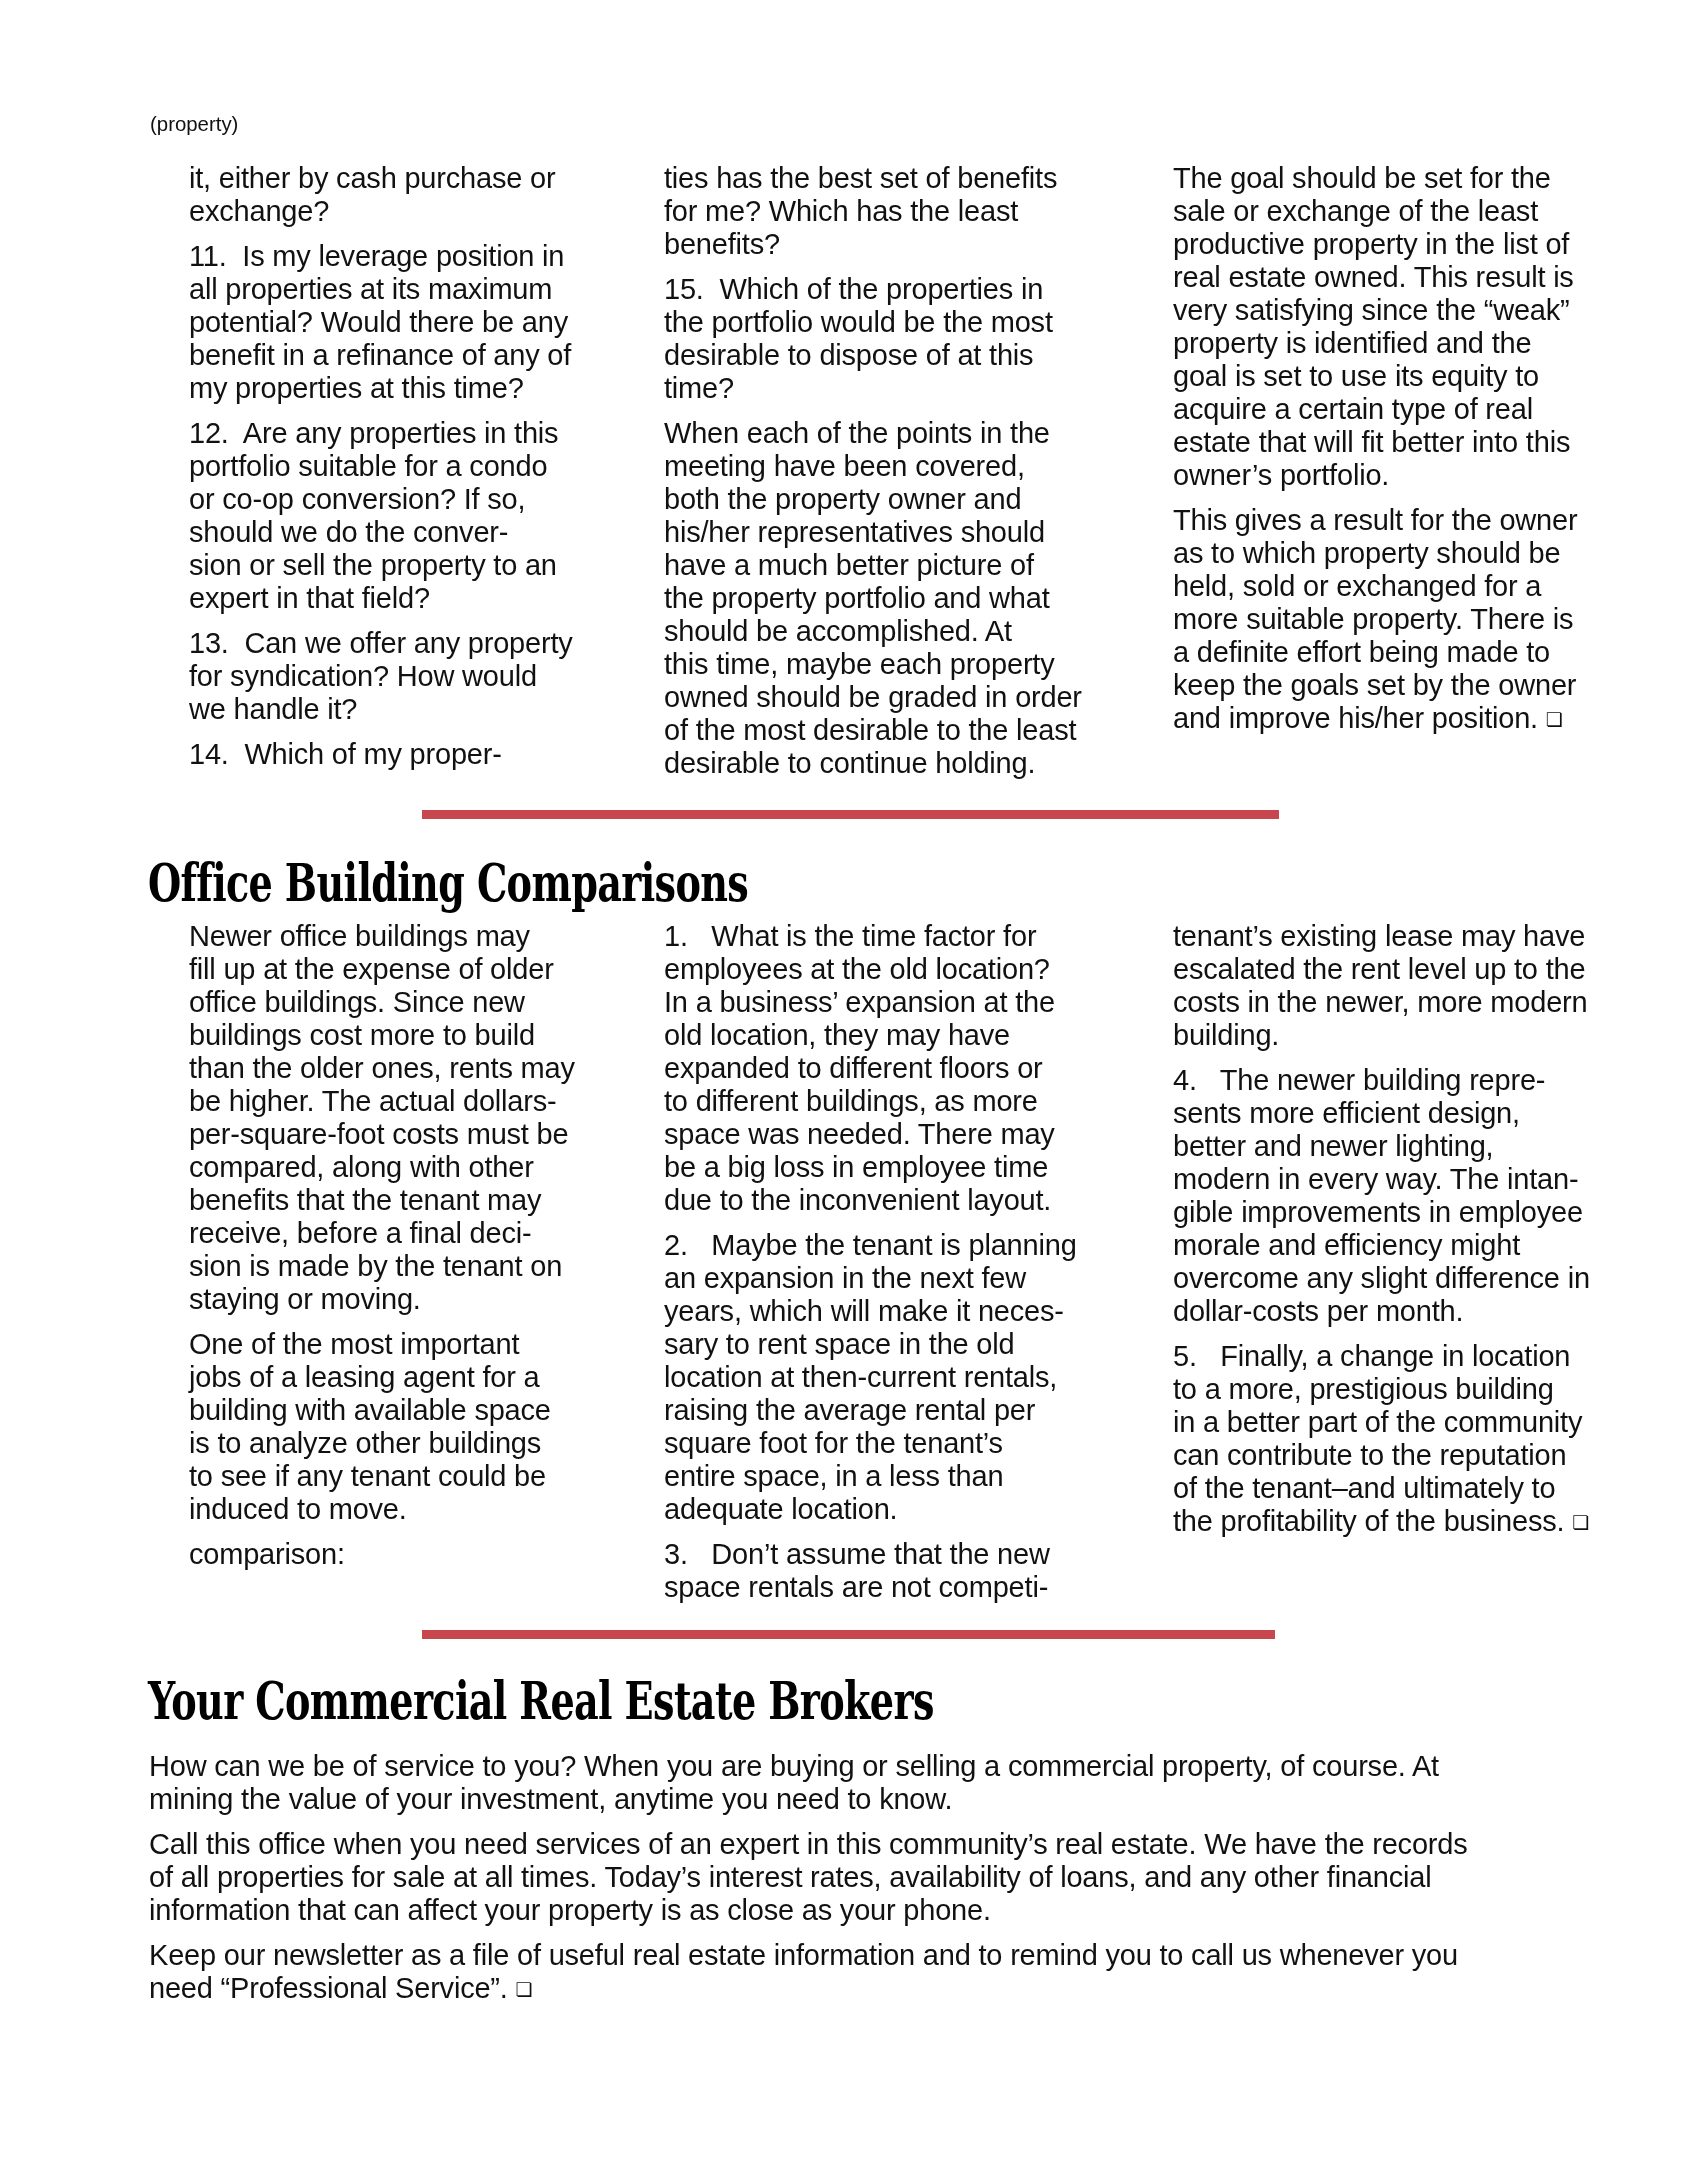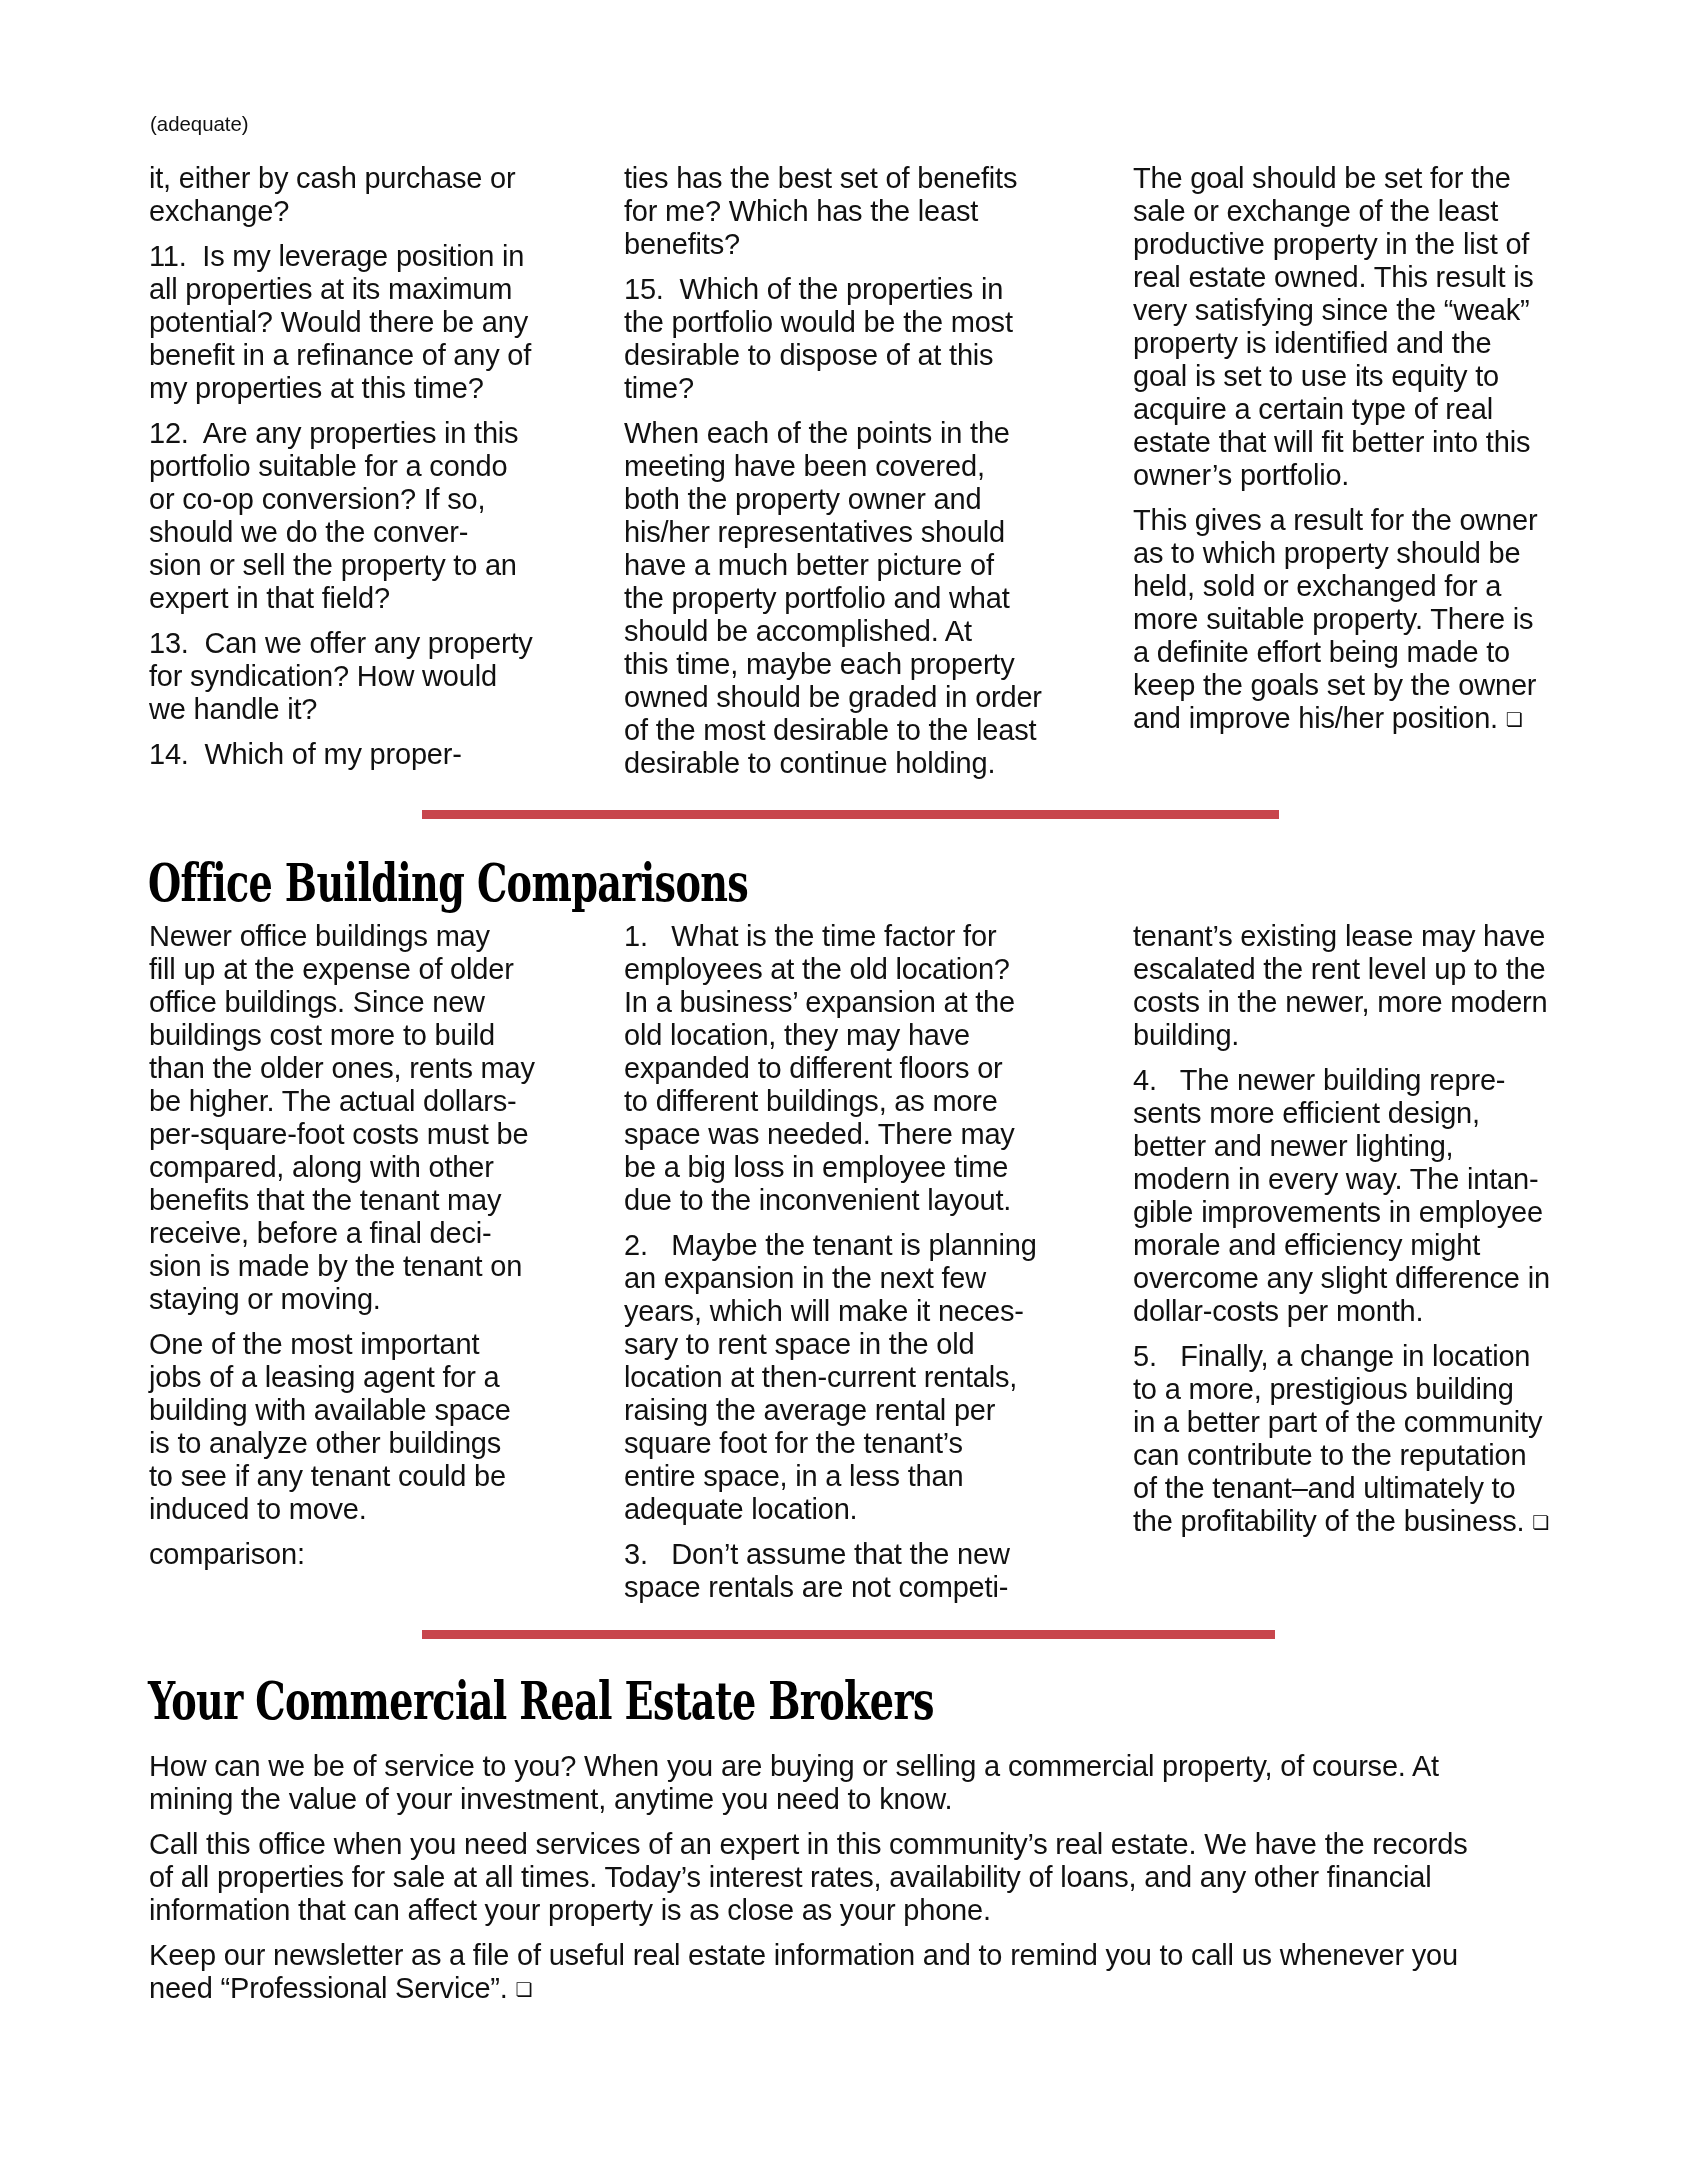--- a/index.html
+++ b/index.html
@@ -1,32 +1,32 @@
 <!DOCTYPE html>
 <html style="font-size:13.6px"><head>
 <meta charset="utf-8">
 <style>
   html, body { margin: 0; padding: 0; background: #ffffff; }
   body { width: 1685px; height: 2181px; position: relative; overflow: hidden;
          font-family: "Liberation Sans", sans-serif; color: #111111; }
   .continued { position: absolute; left: 150px; top: 112px; font-size: 20.4px; line-height: 25.6px; }
-  .col { position: absolute; width: 460px; font-size: 29px; line-height: 33px; letter-spacing: -0.2px; }
+  .col { position: absolute; width: 460px; font-size: 29px; line-height: 33px; letter-spacing: -0.2px; margin-left: 40px; }
   .col p, .wide p { margin: 0 0 12px 0; white-space: pre; }
   .col p span.line, .wide p span.line { display: block; }
   .rule { position: absolute; height: 8.5px; background: #c8464d; }
   .heading { position: absolute; left: 148px; margin: 0; font-family: "DejaVu Serif", serif; font-weight: bold;
              font-size: 53px; line-height: 60px; letter-spacing: -0.9px; transform-origin: left top;
              color: #000000; white-space: nowrap; }
   .wide { position: absolute; left: 149px; width: 1431px; font-size: 29px; line-height: 33px; letter-spacing: -0.2px; }
   .endmark { font-family: "DejaVu Sans", sans-serif; font-size: 19px; vertical-align: 1.7px; }
 </style>
 </head>
 <body>
 
-<div class="continued">(adequate)</div>
+<div class="continued">(property)</div>
 
 <div class="col" style="left:149px; top:162px;">
     <p><span class="line">it, either by cash purchase or</span><span class="line">exchange?</span></p>
     <p><span class="line">11.  Is my leverage position in</span><span class="line">all properties at its maximum</span><span class="line">potential? Would there be any</span><span class="line">benefit in a refinance of any of</span><span class="line">my properties at this time?</span></p>
     <p><span class="line">12.  Are any properties in this</span><span class="line">portfolio suitable for a condo</span><span class="line">or co-op conversion? If so,</span><span class="line">should we do the conver-</span><span class="line">sion or sell the property to an</span><span class="line">expert in that field?</span></p>
     <p><span class="line">13.  Can we offer any property</span><span class="line">for syndication? How would</span><span class="line">we handle it?</span></p>
     <p><span class="line">14.  Which of my proper-</span></p>
   </div>
 <div class="col" style="left:624px; top:162px;">
     <p><span class="line">ties has the best set of benefits</span><span class="line">for me? Which has the least</span><span class="line">benefits?</span></p>

